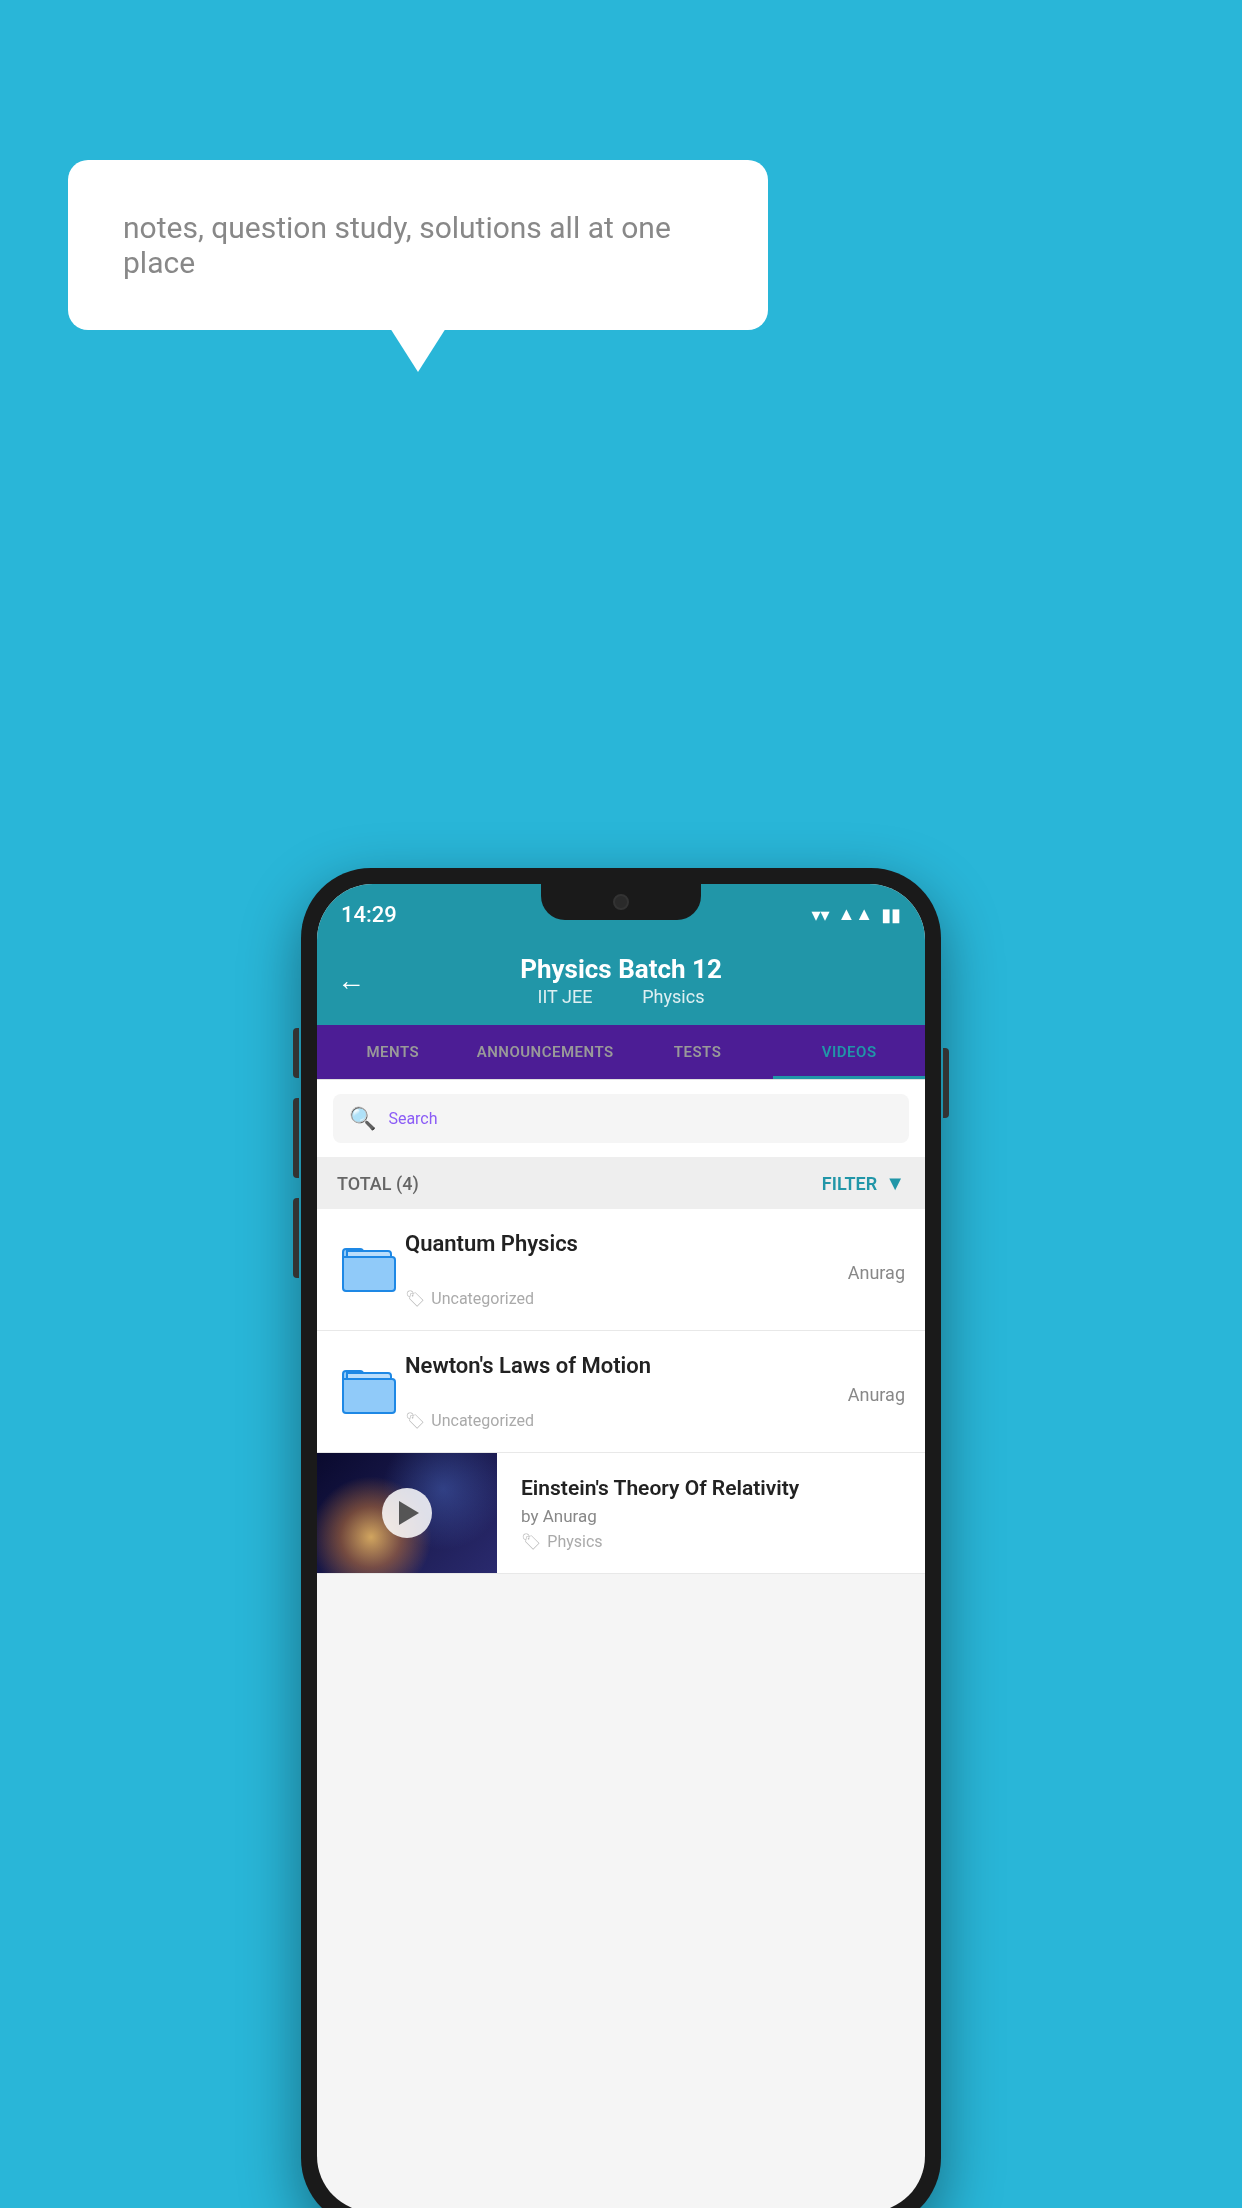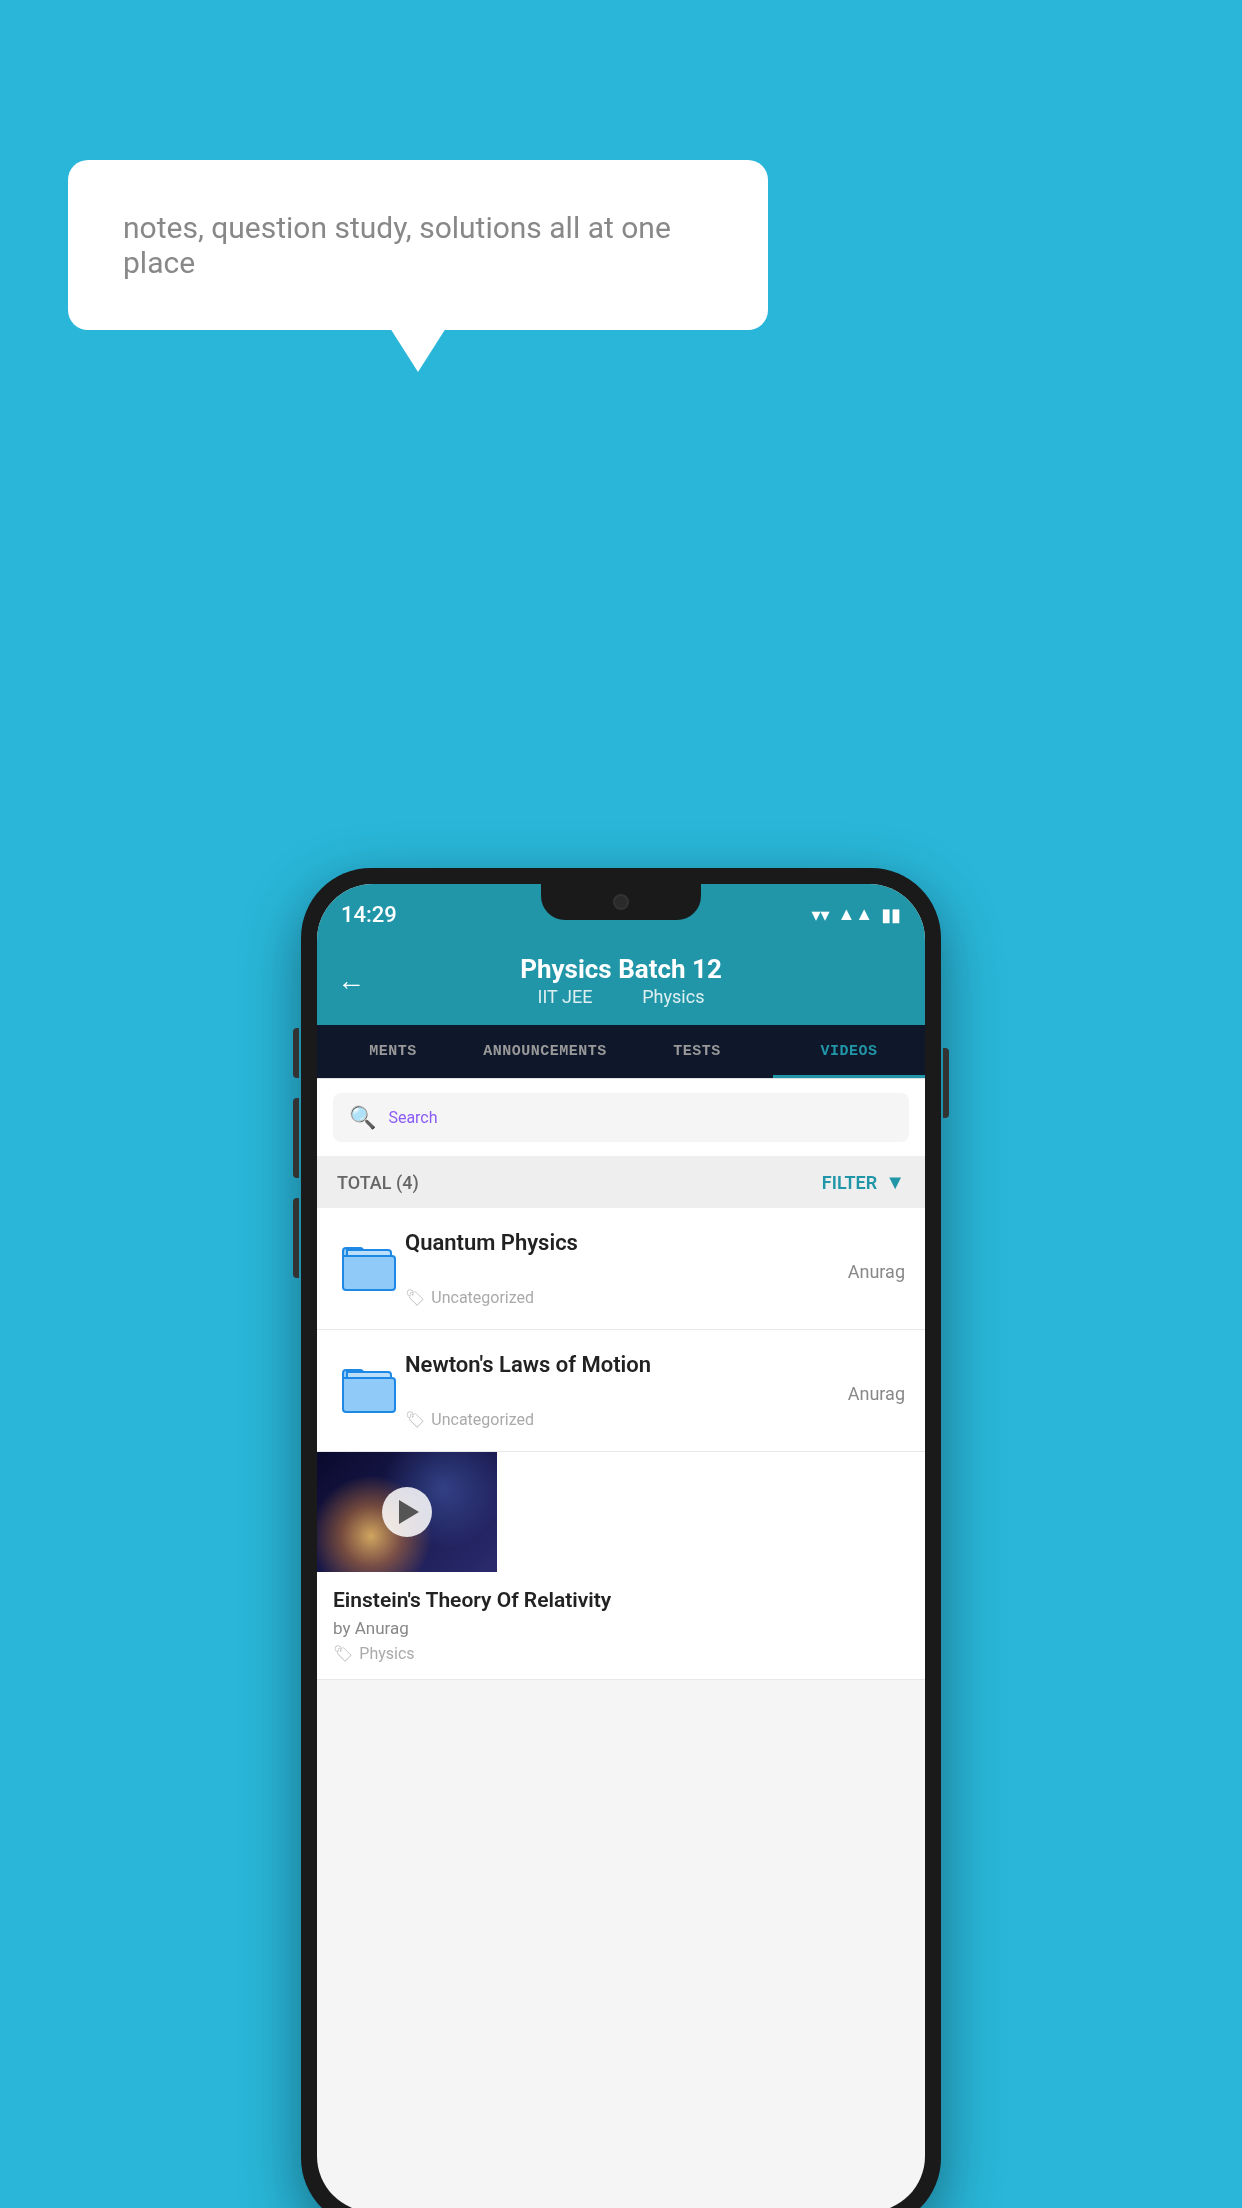--- a/index.html
+++ b/index.html
@@ -163,24 +163,23 @@
       font-size: 18px;
       margin-top: 2px;
     }
 
     .header-subtitle span {
       margin: 0 8px;
     }
 
     
     .tabs-container {
-      background: #0f172a;
+      background: #4c1d95;
       display: flex;
       border-bottom: 1px solid #e0e0e0;
-      font-family: Liberation Mono, monospace;
     }
 
     .tab {
       flex: 1;
       padding: 18px 8px;
       text-align: center;
       font-size: 15px;
       font-weight: 600;
       color: #999;
       letter-spacing: 0.5px;
@@ -347,27 +346,26 @@
     }
 
     .tag-icon {
       font-size: 16px;
       color: #bbb;
     }
 
     
     .list-item-video {
       display: flex;
-      align-items: flex-start;
+      align-items: center;
       padding: 0;
       padding-right: 20px;
       border-bottom: 1px solid #e8e8e8;
       cursor: pointer;
-      gap: 0;
-      flex-direction: column;
+      gap: 8px;
     }
 
     .video-thumbnail {
       width: 180px;
       height: 120px;
       background: linear-gradient(135deg, #0a0a2e, #1a1a4e, #2a2a6e);
       position: relative;
       flex-shrink: 0;
       overflow: hidden;
       display: flex;

